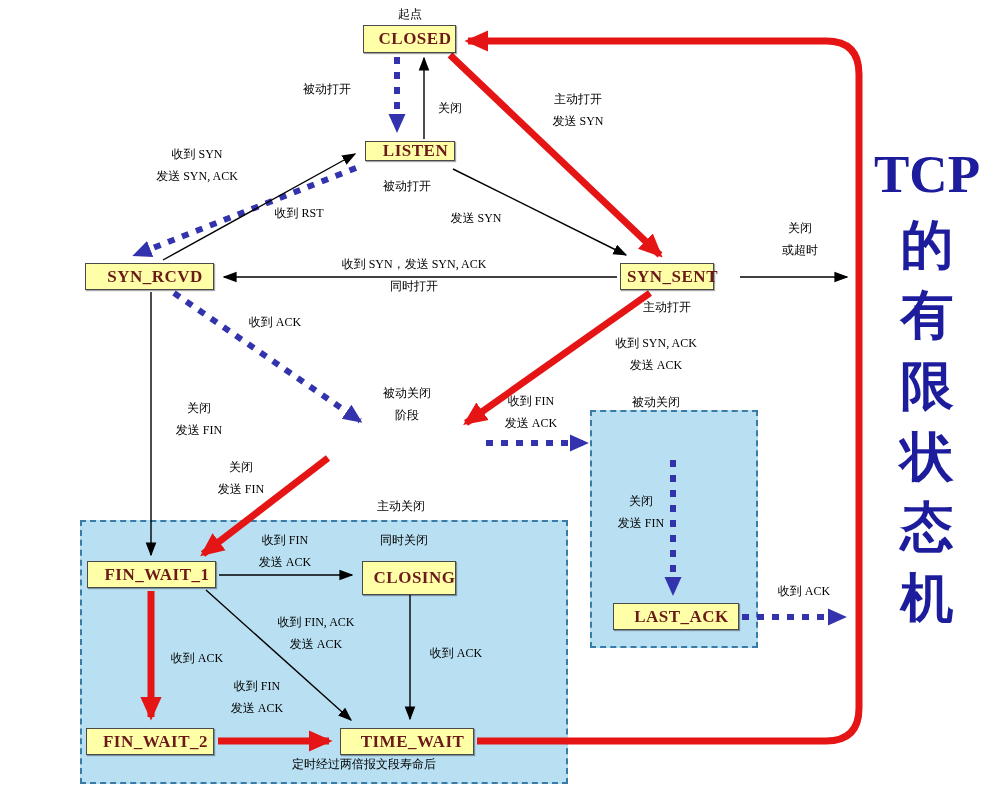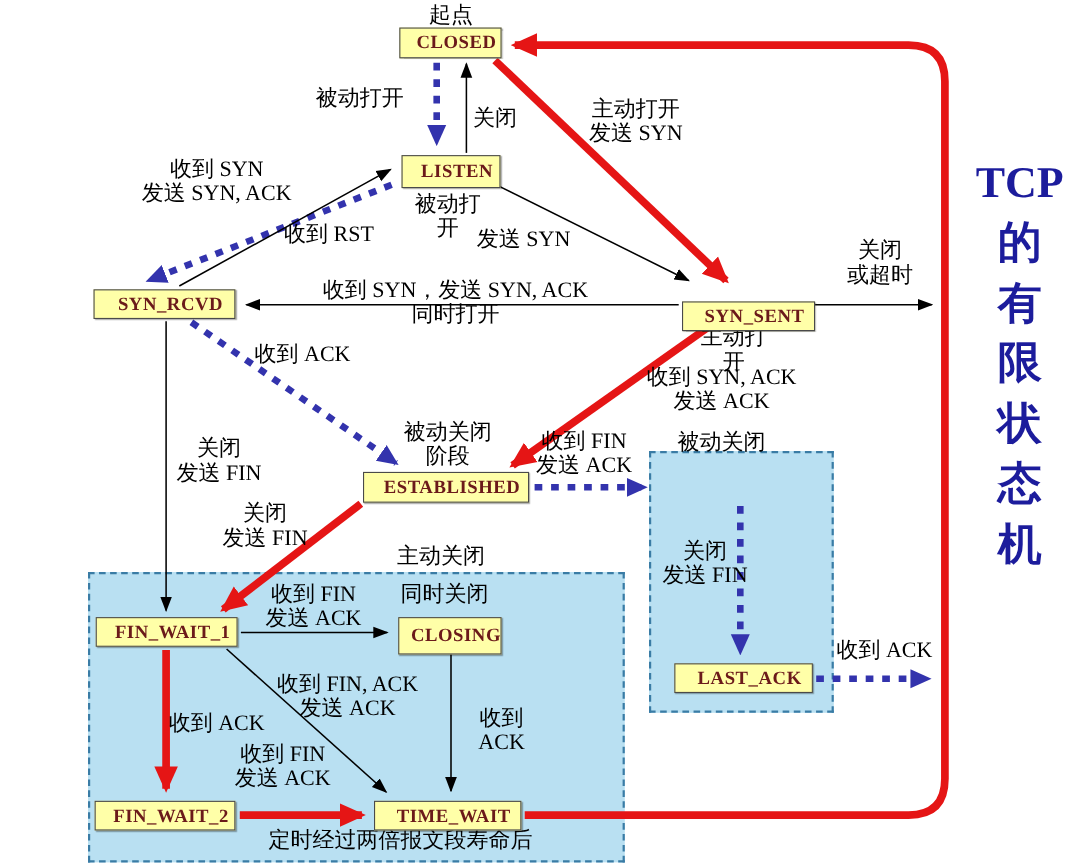--- a/index.html
+++ b/index.html
@@ -7,23 +7,23 @@
           font-family:"Liberation Serif","DejaVu Serif",serif;}
   .region{position:absolute;background:var(--region-fill,#b9e0f2);border:2px dashed var(--region-border,#3a7ca5);box-sizing:border-box;}
   svg.wires{position:absolute;left:0;top:0;width:989px;height:786px;pointer-events:none;}
   .red{stroke:var(--red-arrow,#e51515);stroke-width:7;fill:none;stroke-linejoin:round;}
   .blue{stroke:var(--blue-arrow,#3333ad);stroke-width:6;fill:none;stroke-dasharray:7 8;}
   .blk{stroke:#000;stroke-width:1.4;fill:none;}
   .mr{fill:var(--red-arrow,#e51515);} .mb{fill:var(--blue-arrow,#3333ad);} .mk{fill:#000;}
   .state{position:absolute;box-sizing:border-box;display:flex;align-items:center;justify-content:center;
          background:var(--state-fill,#ffffa8);border:1.5px solid #4a4a4a;box-shadow:1px 1px 1px rgba(0,0,0,.35);
          color:var(--state-text,#6b1a1a);font-weight:bold;font-size:17px;letter-spacing:.5px;padding-left:11px;}
-  .lbl{position:absolute;text-align:center;white-space:pre-line;font-size:20px;line-height:22px;color:#000;}
+  .lbl{position:absolute;text-align:center;white-space:pre-line;font-size:12px;line-height:22px;color:#000;}
   .title{position:absolute;left:868px;top:142px;width:118px;display:flex;flex-direction:column;align-items:center;
-         gap:6px;color:var(--title-color,#1c1c9c);font-weight:bold;font-size:40px;line-height:1.22;}
+         gap:6px;color:var(--title-color,#1c1c9c);font-weight:bold;font-size:53px;line-height:1.22;}
 </style>
 </head>
 <body>
 
 <div class="canvas">
 
   <div class="region" style="left:80px;top:520px;width:488px;height:264px;"></div>
   <div class="region" style="left:590px;top:410px;width:168px;height:238px;"></div>
 
   <svg class="wires" viewBox="0 0 989 786">
@@ -101,24 +101,23 @@
   <div class="lbl" style="left:383px;top:3px;width:54px;">起点</div>
   <div class="lbl" style="left:368px;top:175px;width:78px;">被动打开</div>
   <div class="lbl" style="left:628px;top:296px;width:78px;">主动打开</div>
   <div class="lbl" style="left:360px;top:382px;width:94px;">被动关闭
 阶段</div>
   <div class="lbl" style="left:616px;top:391px;width:80px;">被动关闭</div>
   <div class="lbl" style="left:361px;top:495px;width:80px;">主动关闭</div>
   <div class="lbl" style="left:364px;top:529px;width:80px;">同时关闭</div>
 
   <div class="state" style="left:363px;top:25px;width:93px;height:28px;">CLOSED</div>
-  <div class="state" style="left:365px;top:141px;width:90px;height:30px;">LISTEN</div>
+  <div class="state" style="left:365px;top:141px;width:90px;height:20px;">LISTEN</div>
   <div class="state" style="left:85px;top:263px;width:129px;height:27px;">SYN_RCVD</div>
-  <div class="state" style="left:620px;top:274px;width:121px;height:27px;">SYN_SENT</div>
-  <div class="state" style="left:330px;top:429px;width:151px;height:28px;">ESTABLISHED</div>
+  <div class="state" style="left:620px;top:263px;width:94px;height:27px;">SYN_SENT</div>
   <div class="state" style="left:87px;top:561px;width:129px;height:27px;">FIN_WAIT_1</div>
   <div class="state" style="left:362px;top:561px;width:94px;height:34px;">CLOSING</div>
   <div class="state" style="left:613px;top:603px;width:126px;height:27px;">LAST_ACK</div>
   <div class="state" style="left:86px;top:728px;width:128px;height:27px;">FIN_WAIT_2</div>
   <div class="state" style="left:340px;top:728px;width:134px;height:27px;">TIME_WAIT</div>
 
   <div class="title">
     <span>TCP</span>
     <span>的</span>
     <span>有</span>

